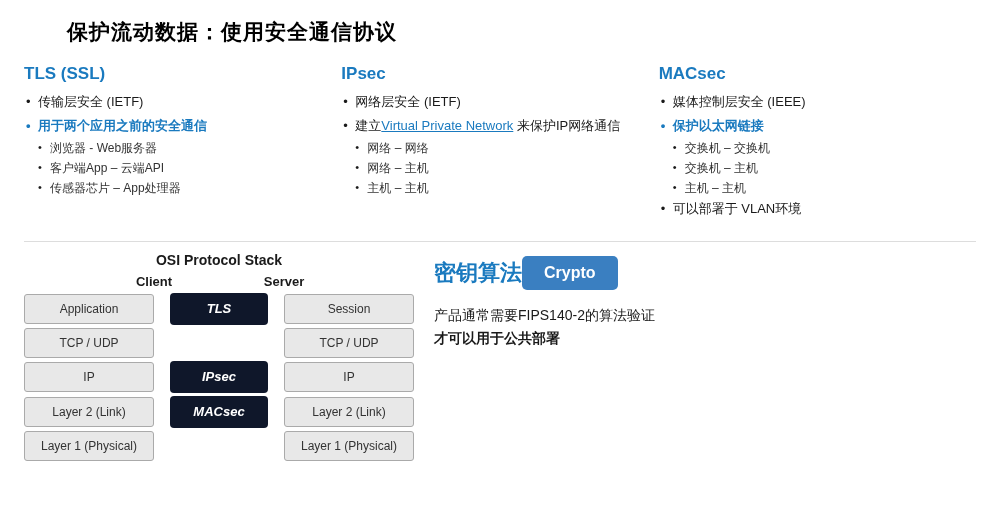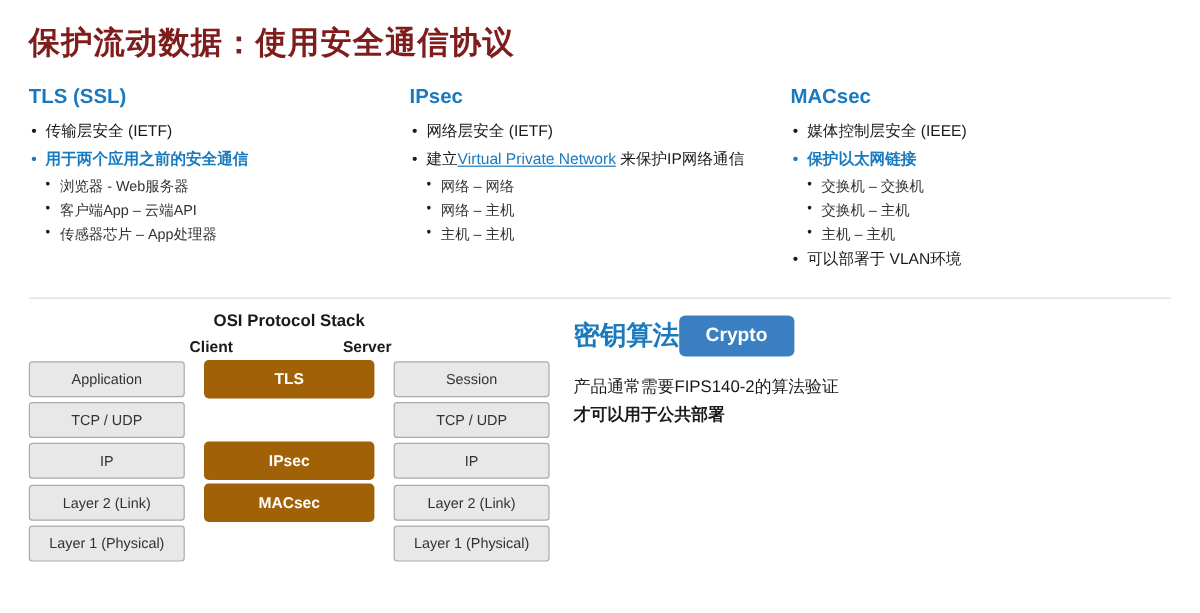--- a/index.html
+++ b/index.html
@@ -8,25 +8,26 @@
       height: 511px;
       background: #ffffff;
       font-family: 'Microsoft YaHei', 'PingFang SC', Arial, sans-serif;
       overflow: hidden;
       position: relative;
     }
     .page {
       padding: 18px 24px 16px 24px;
     }
     .main-title {
-      font-size: 26px;
-      font-weight: bold;
-      color: #7f1d1d;
+      font-size: 21px;
+      font-weight: bold;
+      color: #000000;
       margin-bottom: 18px;
       letter-spacing: 1px;
+      margin-left: 43px;
     }
     .columns-top {
       display: flex;
       gap: 0;
       margin-bottom: 18px;
     }
     .col {
       flex: 1;
       padding-right: 10px;
     }
@@ -74,21 +75,21 @@
     .link-text {
       color: #1a7abf;
       text-decoration: underline;
     }
     .bottom-section {
       display: flex;
       gap: 20px;
       align-items: flex-start;
     }
     .osi-diagram {
-      width: 434px;
+      width: 390px;
       flex-shrink: 0;
     }
     .osi-title {
       text-align: center;
       font-size: 14px;
       font-weight: bold;
       color: #1a1a1a;
       margin-bottom: 6px;
     }
     .osi-headers {
@@ -121,29 +122,30 @@
       color: #333;
       font-weight: 500;
     }
     .osi-cell.client {
       width: 130px;
     }
     .osi-cell.server {
       width: 130px;
     }
     .osi-cell.protocol {
-      background: #a16207;
+      background: #0f172a;
       color: #ffffff;
       font-weight: bold;
       font-size: 13px;
       border: none;
       border-radius: 4px;
       flex: 1;
       margin: 0 16px;
       height: 32px;
+      font-style: italic;
     }
     .osi-cell.spacer {
       background: transparent;
       border: none;
       flex: 1;
       margin: 0 4px;
     }
     .crypto-section {
       flex: 1;
       padding-top: 4px;

